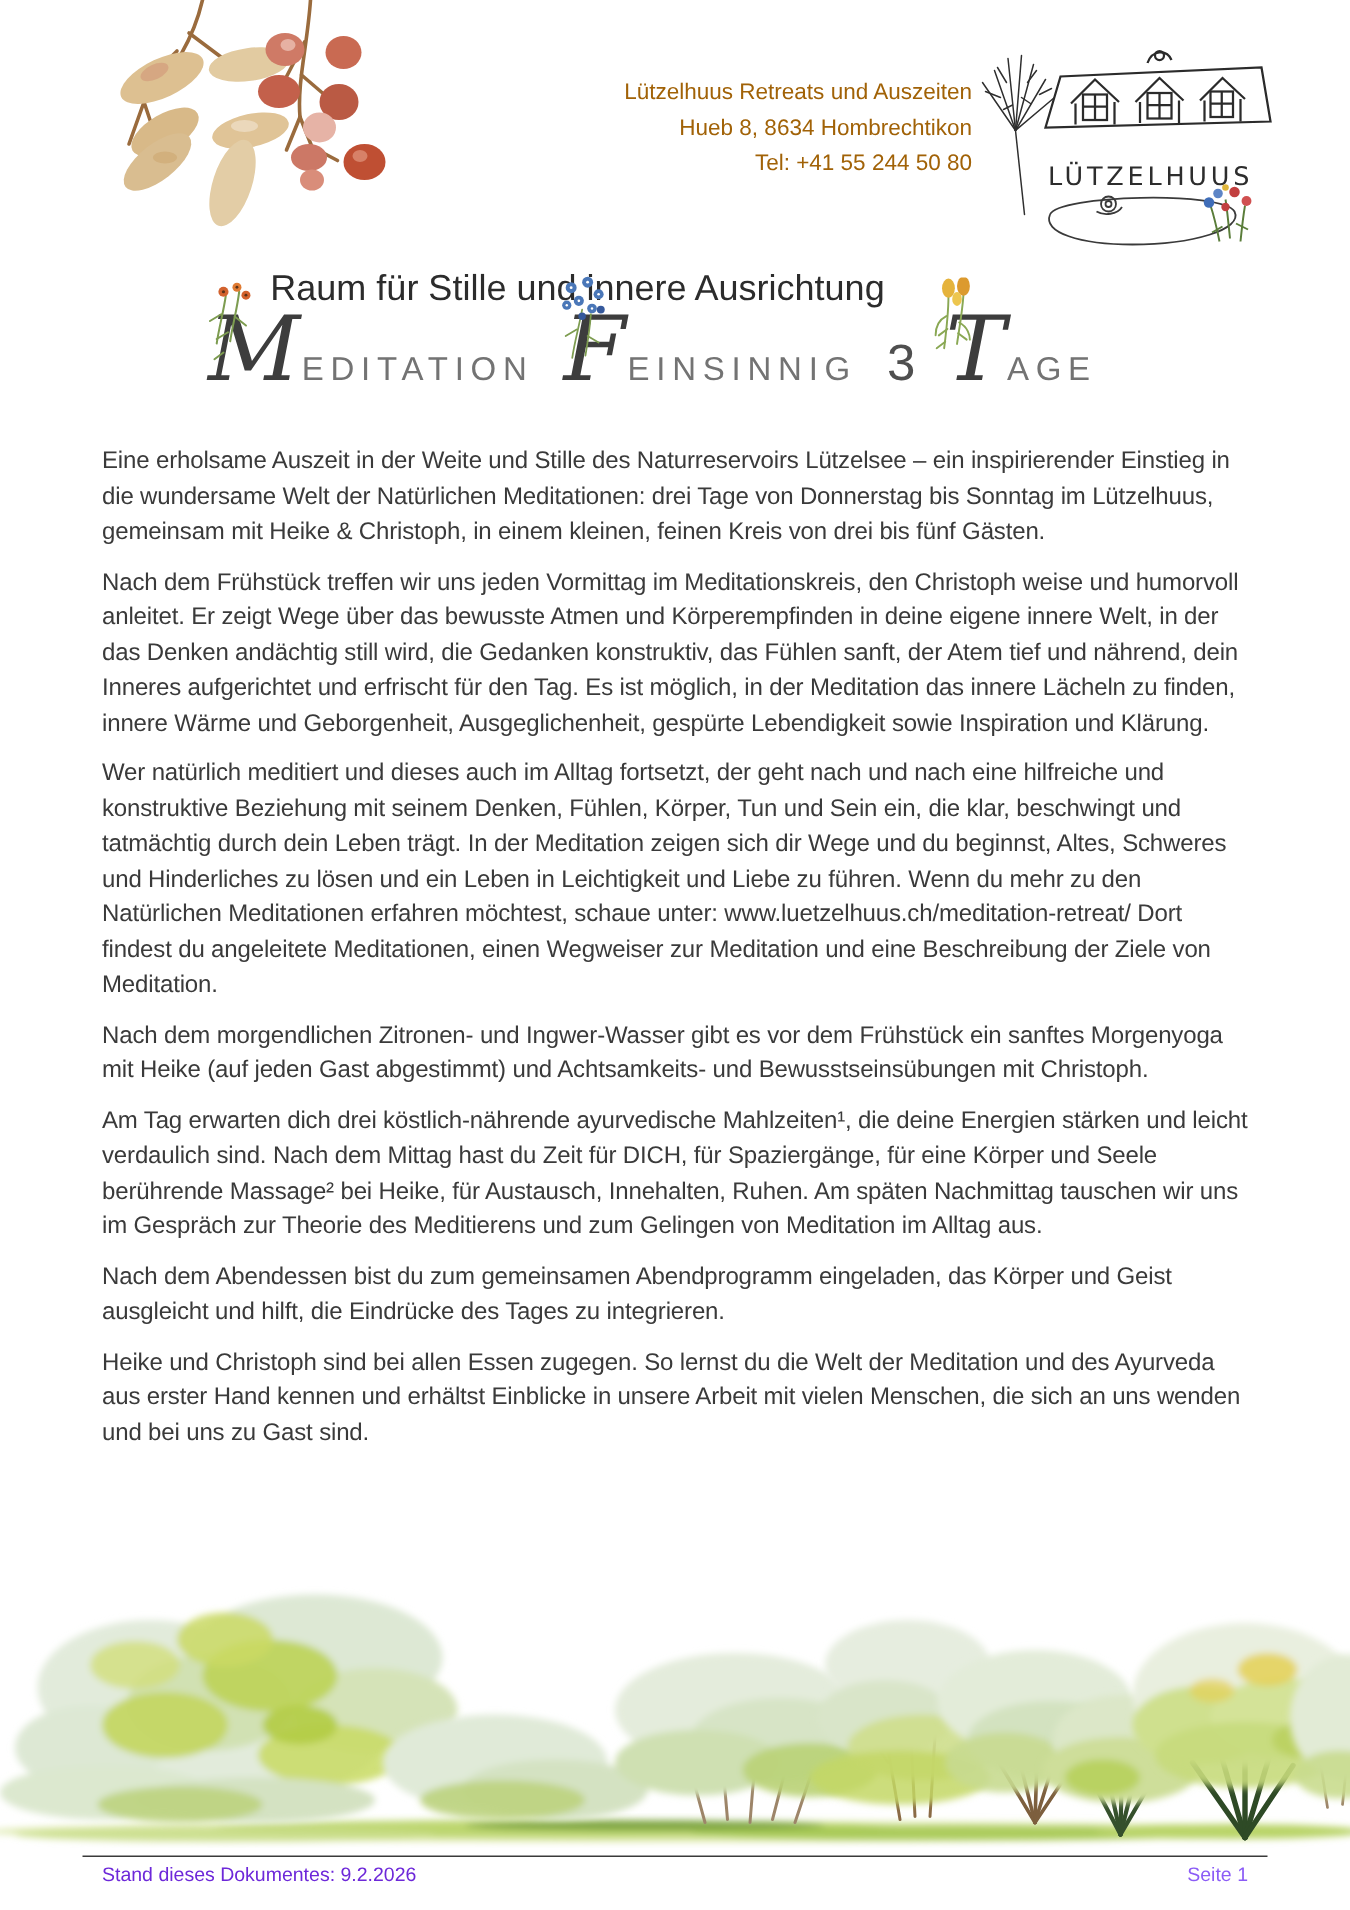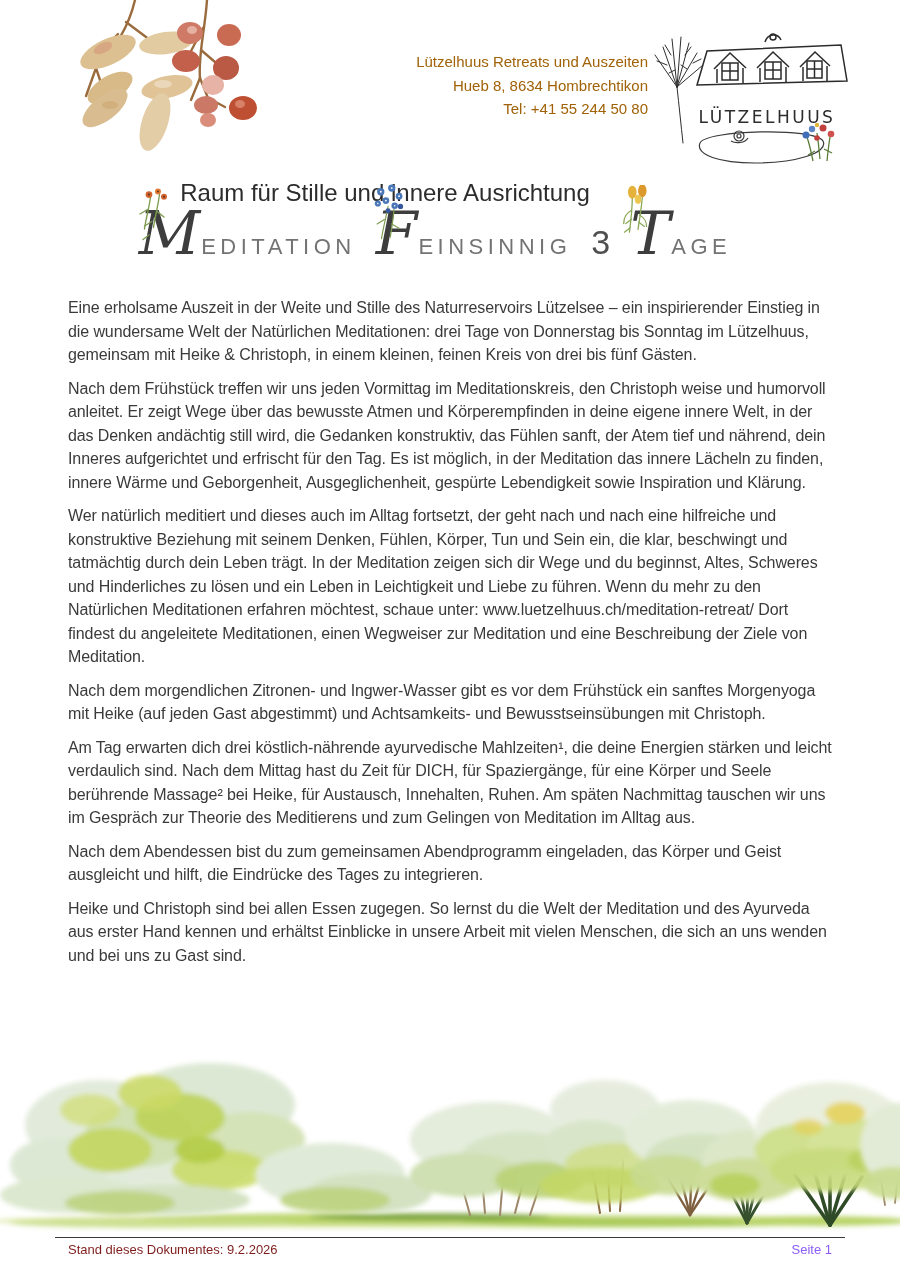--- a/index.html
+++ b/index.html
@@ -28,21 +28,21 @@
 
   
   .body-text{position:absolute;left:68px;top:296px;width:770px;}
   .body-par{margin:0 0 10px 0;font-size:16px;line-height:23.5px;color:#3a3a3a;letter-spacing:-0.1px;}
 
   
   .deco-landscape{position:absolute;left:0;top:1055px;width:900px;height:182px;}
 
   
   .footer-rule{position:absolute;left:55px;right:55px;top:1237px;border-top:1px solid #3a3a3a;}
-  .footer-left{position:absolute;left:68px;top:1242px;font-size:13px;color:#7f1d1d;}
+  .footer-left{position:absolute;left:68px;top:1242px;font-size:13px;color:#6d28d9;}
   .footer-right{position:absolute;right:68px;top:1242px;font-size:13px;color:#8b5cf6;}
   svg{display:block;width:100%;height:100%;}
 </style>
 </head>
 <body>
 
 <div class="page">
 
   <div class="deco-leaves">
     <svg viewBox="0 0 245 175">

